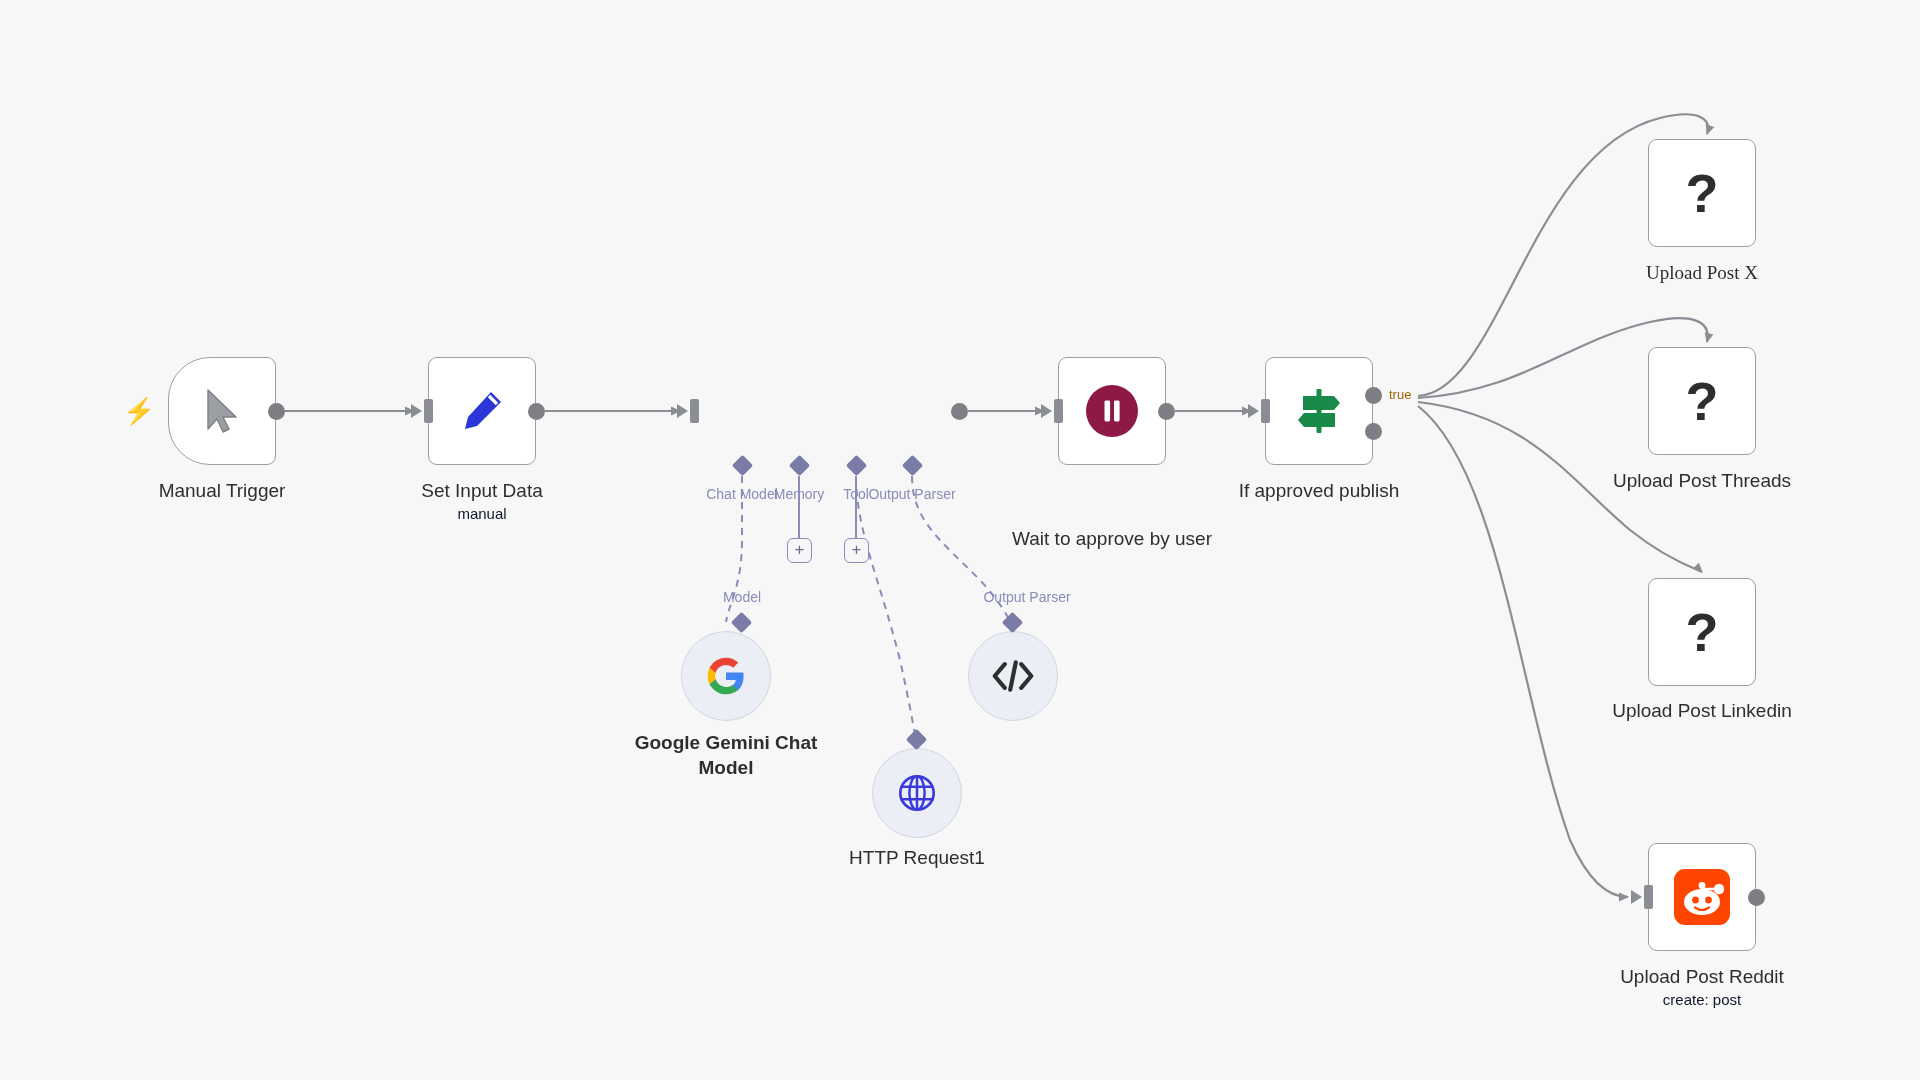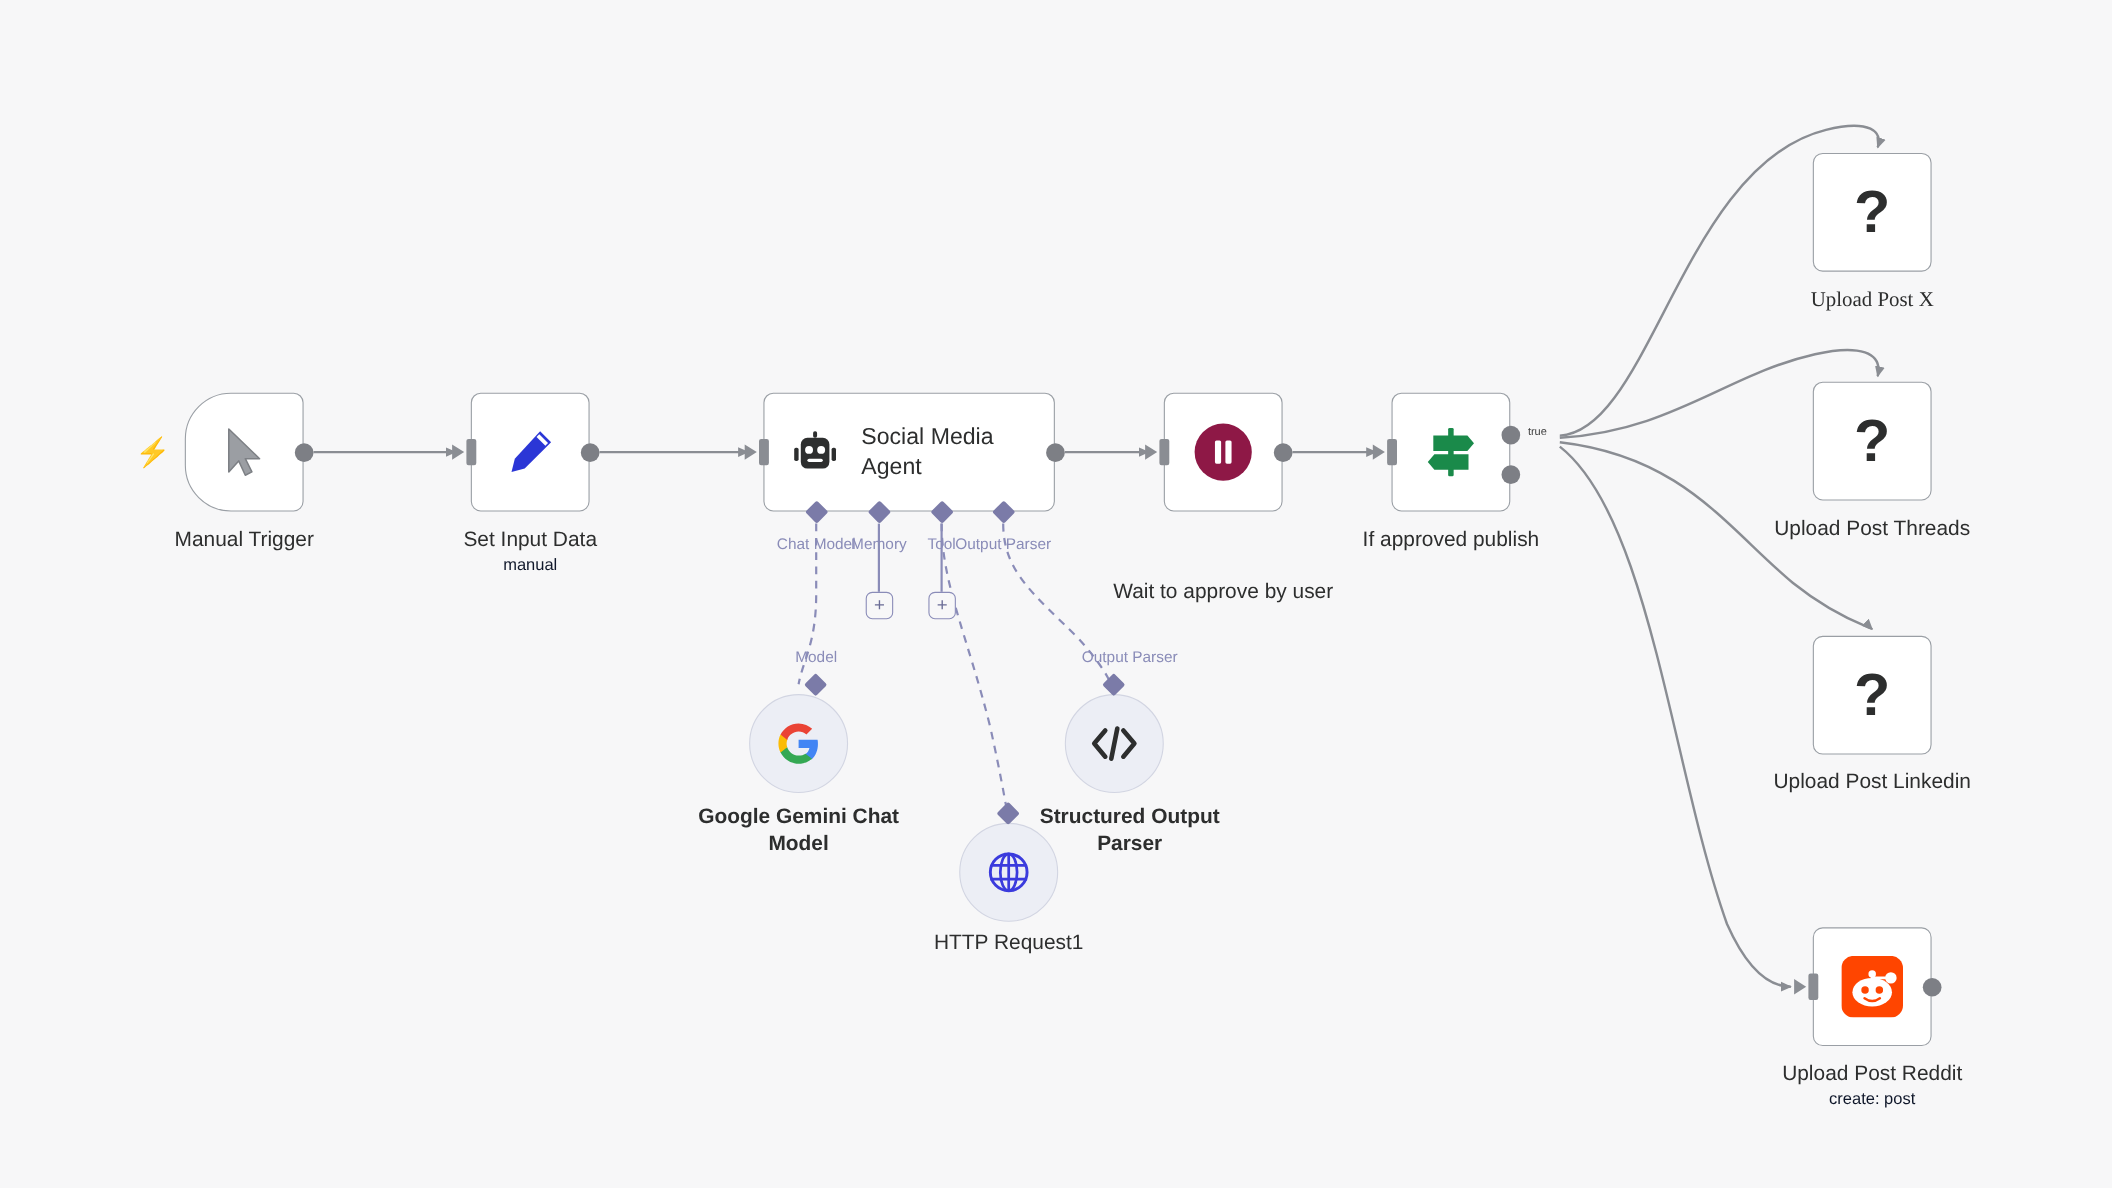--- a/index.html
+++ b/index.html
@@ -81,22 +81,22 @@
   .port-diamond {
     position: absolute;
     width: 15px; height: 15px;
     background: #7b7ba8;
     transform: rotate(45deg);
     border-radius: 2px;
     z-index: 8;
   }
   .out-label {
     position: absolute;
-    font-size: 10px;
-    color: #404040;
+    font-size: 13px;
+    color: #a16207;
     white-space: nowrap;
     z-index: 9;
   }
 
   
   .node.trigger {
     border-radius: 42px 9px 9px 42px;
   }
   .bolt {
     position: absolute;
@@ -204,32 +204,20 @@
       <path d="M32,4 L42,14 L18,38 L6,41 L9,29 Z" fill="#2b36d6"></path>
       <path d="M30,8 L38,16" stroke="#ffffff" stroke-width="3.4"></path>
       <path d="M7,31 L15,39" stroke="#ffffff" stroke-width="0"></path>
     </svg>
   </div>
   <div class="port-in" style="left:424px; top:399px;"></div>
   <div class="port-out" style="left:528px; top:403px;"></div>
   <div class="node-label" style="left:482px; top:478px;">Set Input Data</div>
   <div class="node-sublabel" style="left:482px; top:504px;">manual</div>
 
-  <div class="node" style="left:694px; top:357px; width:265px; height:108px; padding-left:22px; gap:18px;">
-    <svg class="icon" width="48" height="44" viewBox="0 0 48 44">
-      <rect x="5" y="18" width="4" height="12" rx="1.6" fill="#2d2e2e"></rect>
-      <rect x="39" y="18" width="4" height="12" rx="1.6" fill="#2d2e2e"></rect>
-      <rect x="22.2" y="3" width="3.6" height="6" rx="1.6" fill="#2d2e2e"></rect>
-      <rect x="11" y="9" width="26" height="28" rx="6" fill="#2d2e2e"></rect>
-      <circle cx="18.5" cy="20" r="3.6" fill="#ffffff"></circle>
-      <circle cx="29.5" cy="20" r="3.6" fill="#ffffff"></circle>
-      <rect x="17" y="28" width="14" height="3" rx="1.5" fill="#ffffff"></rect>
-    </svg>
-    <div class="agent-title">Social Media Agent</div>
-  </div>
   <div class="port-in" style="left:690px; top:399px;"></div>
   <div class="port-out" style="left:951px; top:403px;"></div>
 
   <div class="port-diamond" style="left:735px; top:458px;"></div>
   <div class="port-diamond" style="left:792px; top:458px;"></div>
   <div class="port-diamond" style="left:849px; top:458px;"></div>
   <div class="port-diamond" style="left:905px; top:458px;"></div>
 
   <div class="sub-conn-label" style="left:742px; top:486px;">Chat Model</div>
   <div class="sub-conn-label" style="left:799px; top:486px;">Memory</div>
@@ -319,15 +307,14 @@
 
   <div class="sub-conn-label" style="left:1027px; top:589px;">Output Parser</div>
   <div class="port-diamond" style="left:1005px; top:615px;"></div>
   <div class="subnode" style="left:968px; top:631px; width:90px; height:90px;">
     <svg class="icon" width="42" height="34" viewBox="0 0 46 34">
       <path d="M14,4 L3,17 L14,30" fill="none" stroke="#2d2e2e" stroke-width="4.6" stroke-linecap="round" stroke-linejoin="round"></path>
       <path d="M32,4 L43,17 L32,30" fill="none" stroke="#2d2e2e" stroke-width="4.6" stroke-linecap="round" stroke-linejoin="round"></path>
       <path d="M26,2 L20,32" fill="none" stroke="#2d2e2e" stroke-width="4.6" stroke-linecap="round"></path>
     </svg>
   </div>
-  <div class="node-label wrap" style="left:1027px; top:730px; width:180px;">Structured Output Parser</div>
 
 </div>
 
 </body></html>

